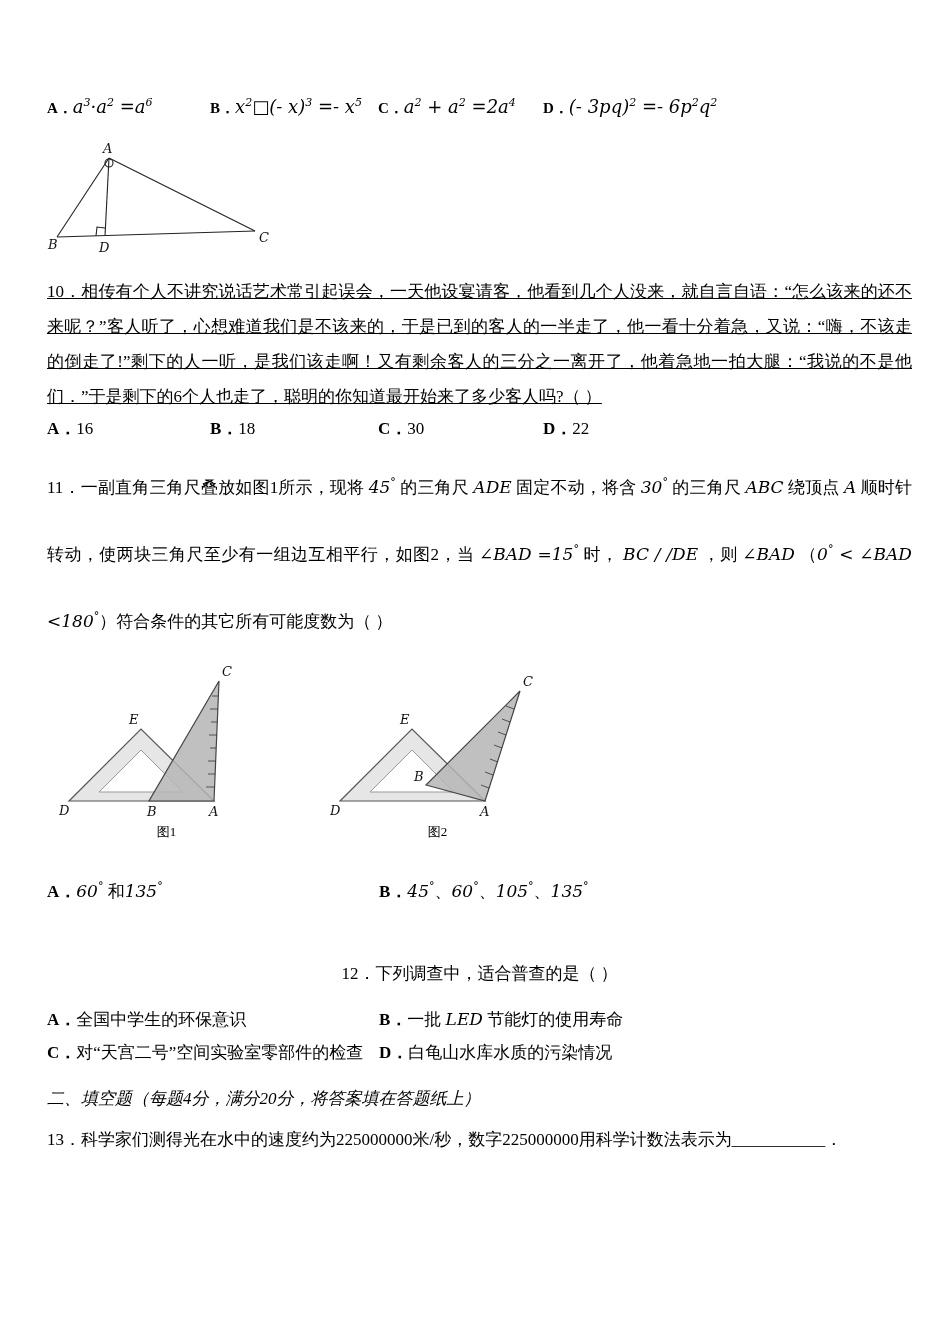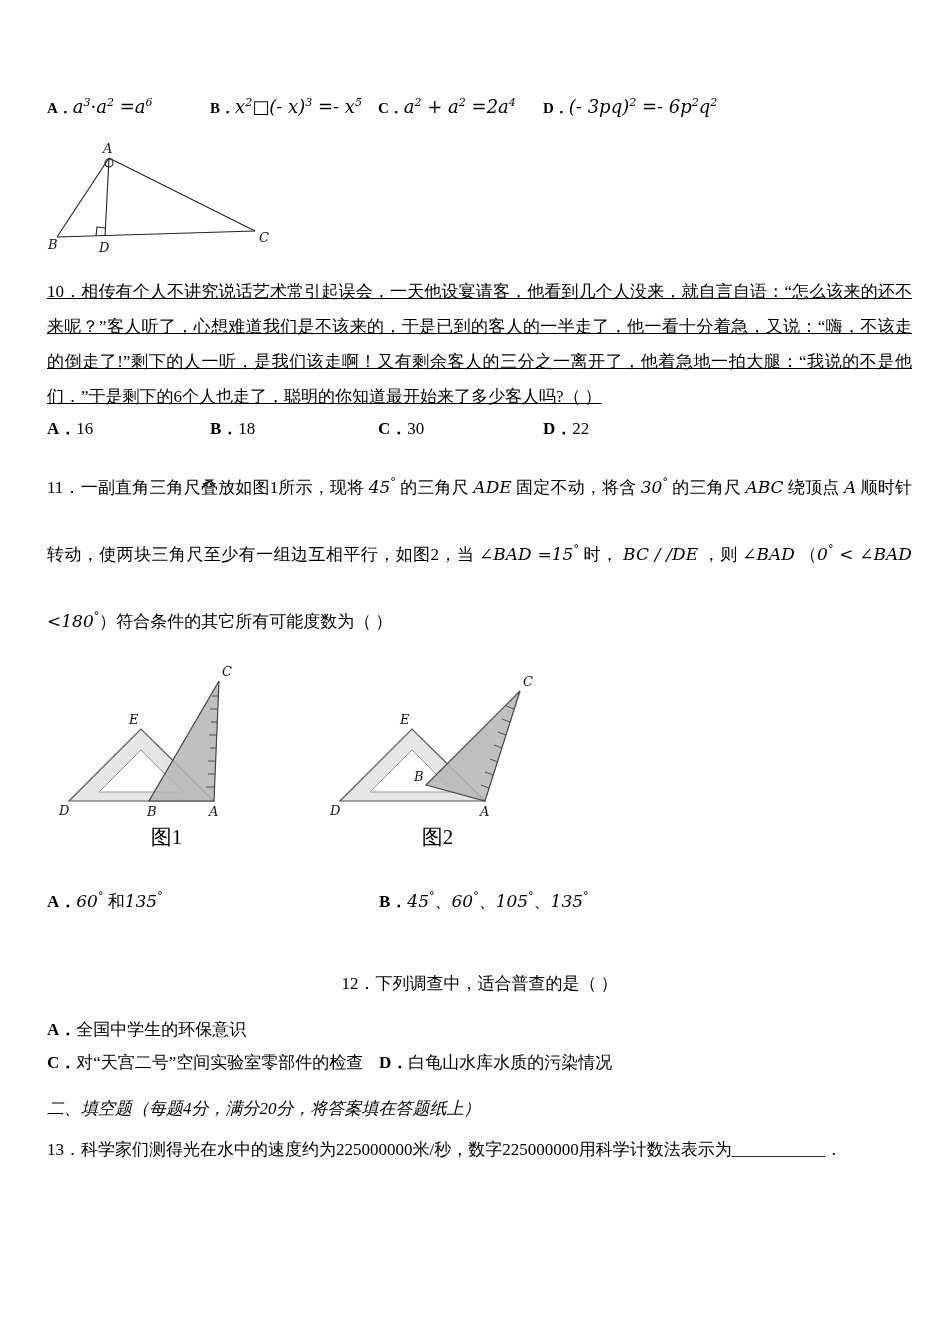--- a/index.html
+++ b/index.html
@@ -35,21 +35,21 @@
   .just { text-align: justify; }
 
   #q9-stem   { margin-top: 24px; }
   #q9-figure { margin-top: 24px; margin-left: 0px; }
   #q9-options { margin-top: 14px; }
   #q10-stem  { margin-top: 12px; text-decoration: underline; }
   #q10-options { margin-top: 3px; }
   #q11-stem  { margin-top: 14px; line-height: 66px; }
   #q11-figures { margin-top: 6px; display: flex; gap: 56px; margin-left: 12px; }
   #q11-figures figure { margin: 0; text-align: center; }
-  #q11-figures figcaption { font-size: 21px; margin-top: 2px; }
+  #q11-figures figcaption { font-size: 13px; margin-top: 2px; }
   #q11-options-1 { margin-top: 30px; line-height: 40px; }
   #q11-options-2 { margin-top: 20px; line-height: 40px; }
   #q12-stem  { margin-top: 24px; text-align: center; }
   #q12-options-1 { margin-top: 12px; line-height: 33px; }
   #q12-options-2 { margin-top: 0px;  line-height: 33px; }
   #section2-title { margin-top: 12px; line-height: 35px; font-style: italic; }
   #q13-stem  { margin-top: 6px; }
 
   svg text { font-family: "DejaVu Serif", serif; font-style: italic; font-size: 13px; fill: #111; }
   svg { display: block; }
@@ -156,20 +156,21 @@
     <div class="opt"><b class="opt-label">A．</b><span><span class="m">60<sup>°</sup></span> 和<span class="m">135<sup>°</sup></span></span></div>
     <div class="opt"><b class="opt-label">B．</b><span><span class="m">45<sup>°</sup></span>、<span class="m">60<sup>°</sup></span>、<span class="m">105<sup>°</sup></span>、<span class="m">135<sup>°</sup></span></span></div>
   </div>
   <div class="opt-row row2" id="q11-options-2">
   </div>
 
   <p class="stem" id="q12-stem">12．下列调查中，适合普查的是（  ）</p>
 
   <div class="opt-row row2" id="q12-options-1">
     <div class="opt"><b class="opt-label">A．</b><span>全国中学生的环保意识</span></div>
+    <div class="opt"><b class="opt-label">B．</b><span>一批 <span class="m">LED</span> 节能灯的使用寿命</span></div>
   </div>
   <div class="opt-row row2" id="q12-options-2">
     <div class="opt"><b class="opt-label">C．</b><span>对“天宫二号”空间实验室零部件的检查</span></div>
     <div class="opt"><b class="opt-label">D．</b><span>白龟山水库水质的污染情况</span></div>
   </div>
 
   <p class="stem" id="section2-title">二、填空题（每题4分，满分20分，将答案填在答题纸上）</p>
 
   <p class="stem" id="q13-stem">13．科学家们测得光在水中的速度约为225000000米/秒，数字225000000用科学计数法表示为___________．</p>
 

